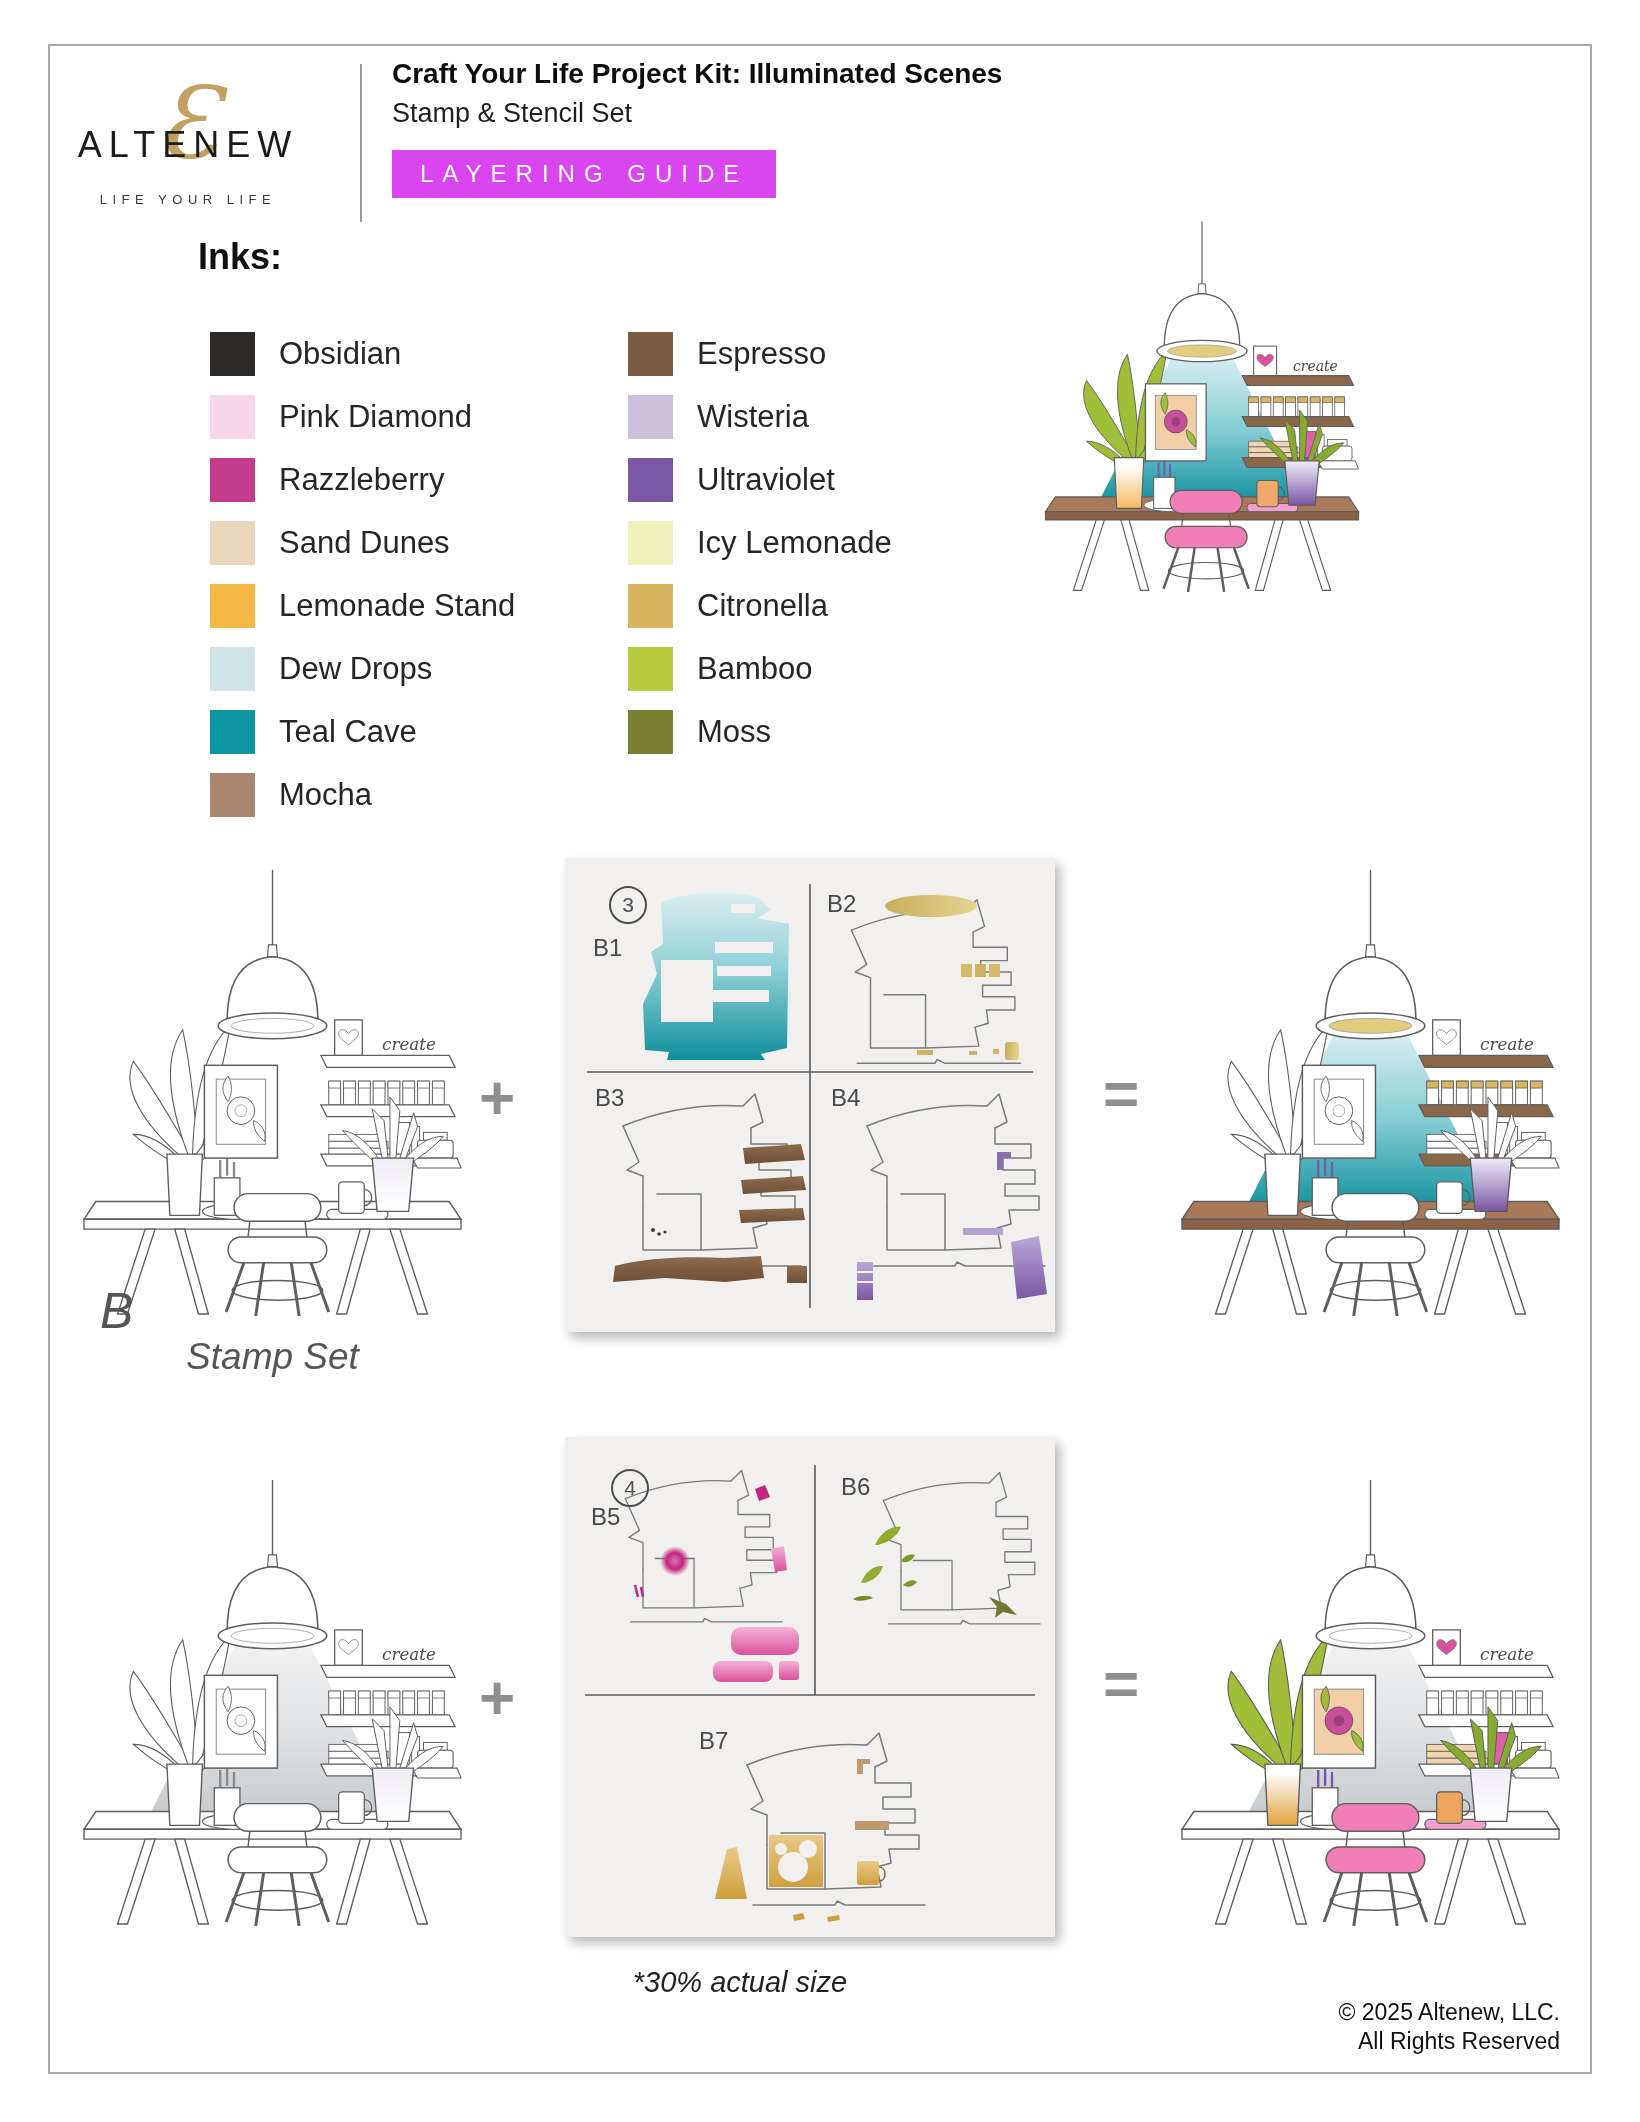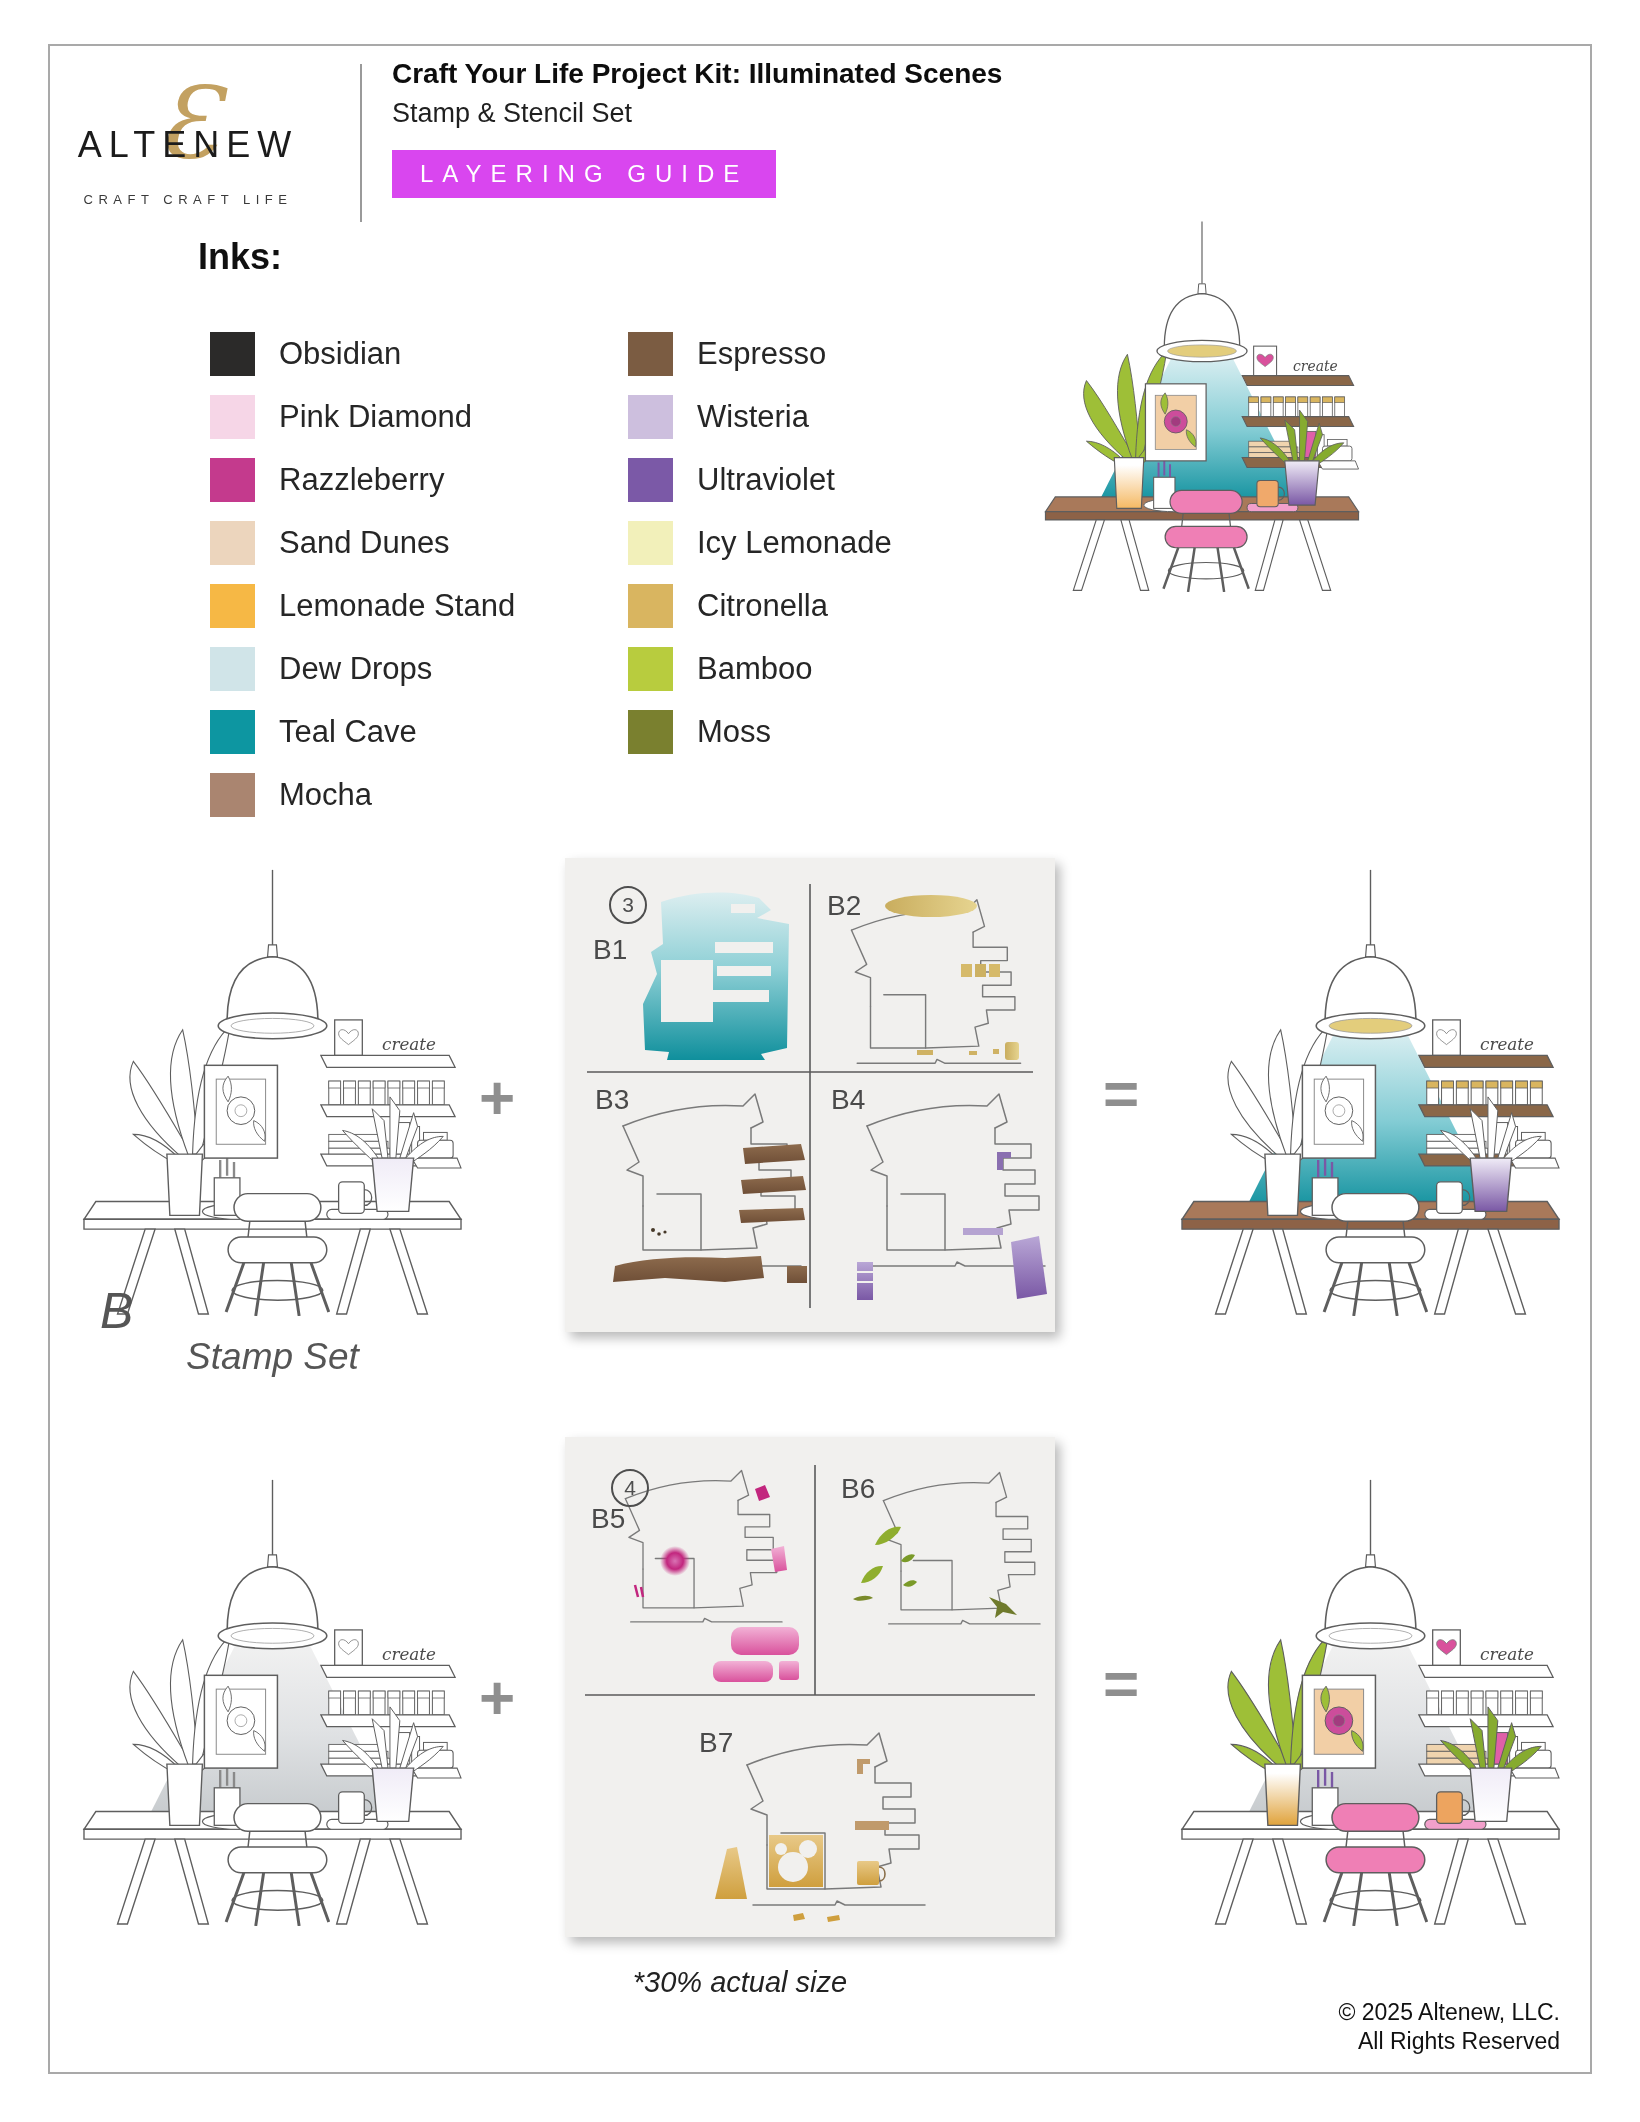--- a/index.html
+++ b/index.html
@@ -18,40 +18,40 @@
   .ink-col{position:absolute;display:flex;flex-direction:column;gap:19px;margin-top:40px;}
   .ink-row{display:flex;align-items:center;gap:24px;height:44px;}
   .swatch{width:45px;height:44px;flex:0 0 45px;}
   .ink-name{font-size:31px;color:#262626;white-space:nowrap;}
   
   .scene{position:absolute;}
   .scene svg{display:block;}
   
   .panel{position:absolute;background:#f1f0ee;box-shadow:5px 6px 12px rgba(0,0,0,0.28);border-radius:2px;}
   .step-circle{position:absolute;width:34px;height:34px;border:2px solid #4e4e4e;border-radius:50%;display:flex;align-items:center;justify-content:center;font-size:21px;color:#4e4e4e;}
-  .cell-label{position:absolute;font-size:28px;color:#4a4a4a;}
+  .cell-label{position:absolute;font-size:24px;color:#4a4a4a;}
   
   .op{position:absolute;font-size:62px;font-weight:bold;color:#8f8f8f;width:70px;text-align:center;}
   
   .row-label{position:absolute;left:100px;top:1282px;font-size:50px;font-style:italic;color:#555;}
   .row-caption{position:absolute;left:80px;top:1336px;width:385px;text-align:center;font-size:37px;font-style:italic;color:#555;}
   
   .footer-center{position:absolute;left:490px;top:1966px;width:500px;text-align:center;font-style:italic;color:#222;}
   .footer-scale{font-size:29px;}
   .footer-page{font-size:29px;margin-top:8px;}
   .footer-copy{position:absolute;left:1200px;top:1998px;width:360px;text-align:right;font-size:23px;line-height:29px;color:#111;}
 </style>
 </head>
 <body>
 
 <div class="page-frame"></div>
 
 <span class="logo-amp">Ɛ</span>
 <div class="logo-text">ALTENEW</div>
-<div class="logo-tagline">CRAFT CRAFT LIFE</div>
+<div class="logo-tagline">LIFE YOUR LIFE</div>
 <div class="header-divider"></div>
 <div class="doc-title">Craft Your Life Project Kit: Illuminated Scenes</div>
 <div class="doc-subtitle">Stamp &amp; Stencil Set</div>
 <div class="doc-badge">LAYERING GUIDE</div>
 
 <div class="inks-heading">Inks:</div>
 
 <div class="ink-col" style="left:210px;top:292px;">
   <div class="ink-row">
     <span class="swatch" style="background: rgb(43, 42, 41);"></span>

